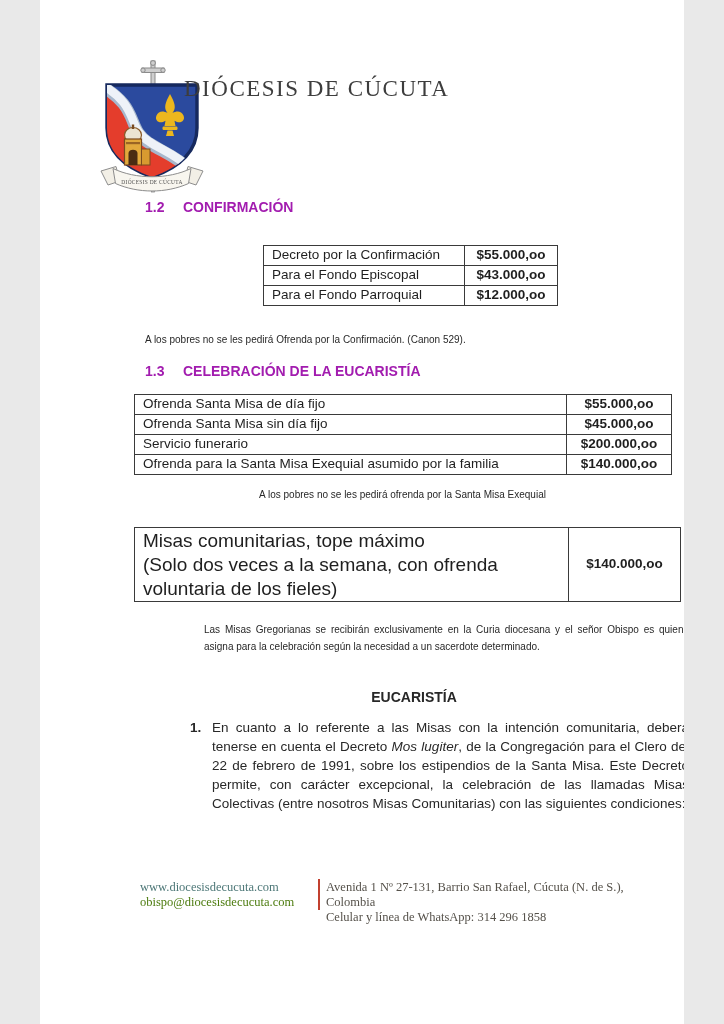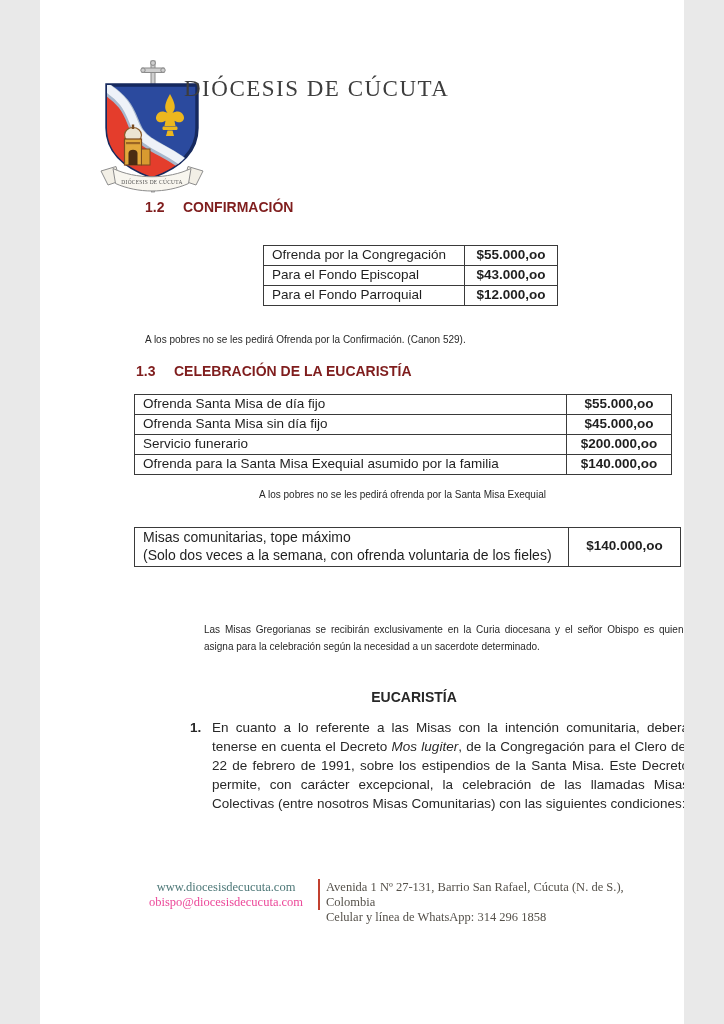--- a/index.html
+++ b/index.html
@@ -12,48 +12,48 @@
 
   
   .logo { position:absolute; left:56px; top:56px; width:112px; height:144px; }
   .org-title {
     position:absolute; left:144px; top:76px;
     font-family:"Liberation Serif", serif; font-size:23px; letter-spacing:1.5px;
     color:#3d3d3d; font-weight:400;
   }
 
   
-  .sec-heading { position:absolute; font-size:14px; font-weight:bold; color:#7f1d1d; white-space:nowrap; }
+  .sec-heading { position:absolute; font-size:14px; font-weight:bold; color:#a21caf; white-space:nowrap; }
   .sec-heading .sec-num { display:inline-block; width:38px; }
 
   
   table.doc-table { position:absolute; border-collapse:collapse; font-size:13.5px; color:#1f1f1f; table-layout:fixed; }
   table.doc-table td { border:1.6px solid #3a3a3a; padding:1px 8px; vertical-align:middle; line-height:1.25; }
   td.val { font-weight:bold; text-align:center; white-space:nowrap; }
-  .sub-line { font-size:14px; }
+  .sub-line { font-size:19px; }
 
   .body-text { position:absolute; font-size:10px; color:#282828; line-height:17px; }
   .centered { text-align:center; }
   .justified { text-align:justify; }
 
   .para-title { position:absolute; font-size:14px; font-weight:bold; color:#272727; text-align:center; }
 
   .list-item { position:absolute; font-size:13.5px; color:#282828; line-height:19px; }
   .list-num { position:absolute; left:0; top:0; font-weight:bold; }
   .list-body { margin-left:22px; text-align:justify; }
   .ital { font-style:italic; }
 
   
   .footer { position:absolute; left:100px; top:878px; width:520px;
     font-family:"Liberation Serif", serif; font-size:12.5px; line-height:15px; color:#55514a; }
-  .footer-left { position:absolute; left:0; top:2px; width:172px; text-align:center; }
+  .footer-left { position:absolute; left:0; top:2px; width:172px; text-align:left; }
   .footer-divider { position:absolute; left:178px; top:1px; width:2px; height:31px; background:#c2402f; }
   .footer-right { position:absolute; left:186px; top:2px; width:334px; text-align:left; }
   .site-link { color:#4e7878; text-decoration:none; display:block; }
-  .mail-link { color:#ec4899; text-decoration:none; display:block; }
+  .mail-link { color:#4d7c0f; text-decoration:none; display:block; }
 </style>
 </head>
 <body>
 
 <div class="page">
 
   <svg class="logo" viewBox="0 0 112 144">
 
     <g>
       <rect x="55" y="5" width="4" height="28" fill="#cfcfcf" stroke="#8a8a8a" stroke-width="1"></rect>
@@ -109,37 +109,37 @@
     <span class="sec-num">1.2</span><span>CONFIRMACIÓN</span>
   </div>
 
   <table class="doc-table" style="left:223px; top:245px; width:294px;">
     <colgroup>
         <col style="width:201px">
         <col style="width:93px">
       </colgroup>
     <tbody>
         <tr>
-      <td>Ofrenda por la Congregación</td>
+      <td>Decreto por la Confirmación</td>
       <td class="val">$55.000,oo</td>
     </tr>
     <tr>
       <td>Para el Fondo Episcopal</td>
       <td class="val">$43.000,oo</td>
     </tr>
     <tr>
       <td>Para el Fondo Parroquial</td>
       <td class="val">$12.000,oo</td>
     </tr>
   </tbody>
     </table>
 
   <div class="body-text" style="left:105px; top:331px; width:540px;">A los pobres no se les pedirá Ofrenda por la Confirmación. (Canon 529).</div>
 
-  <div class="sec-heading" style="left:96px; top:363px;">
+  <div class="sec-heading" style="left:105px; top:363px;">
     <span class="sec-num">1.3</span><span>CELEBRACIÓN DE LA EUCARISTÍA</span>
   </div>
 
   <table class="doc-table" style="left:94px; top:394px; width:537px;">
     <colgroup>
         <col style="width:432px">
         <col style="width:105px">
       </colgroup>
     <tbody>
         <tr>

